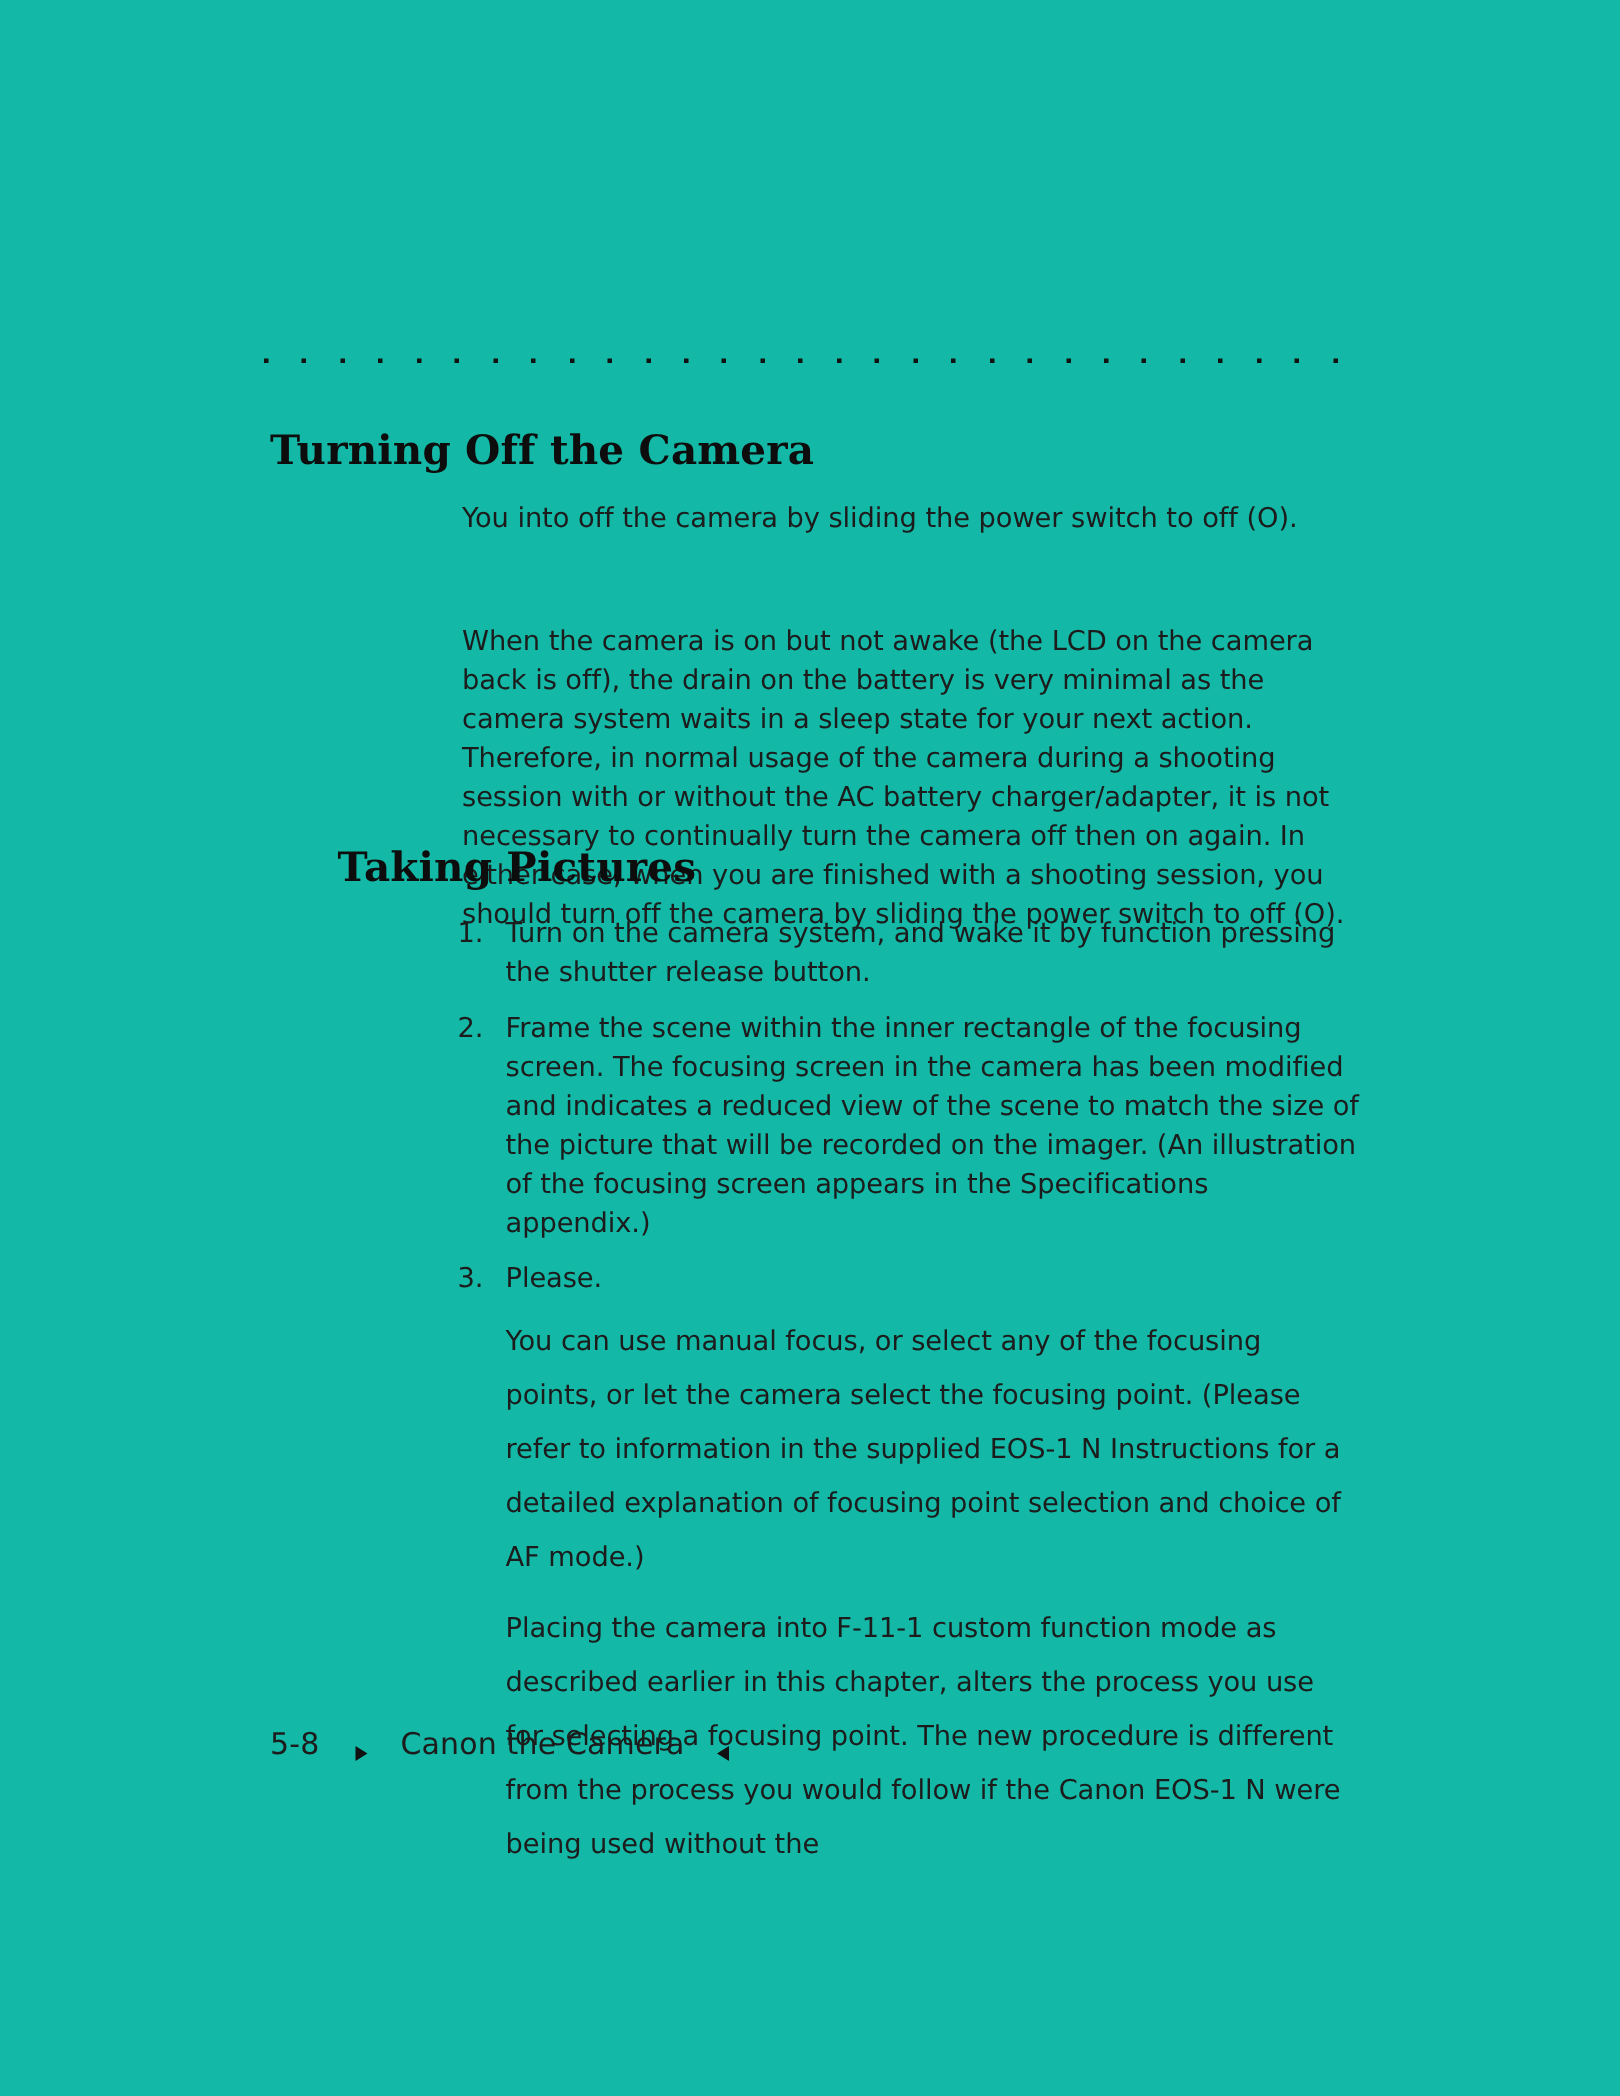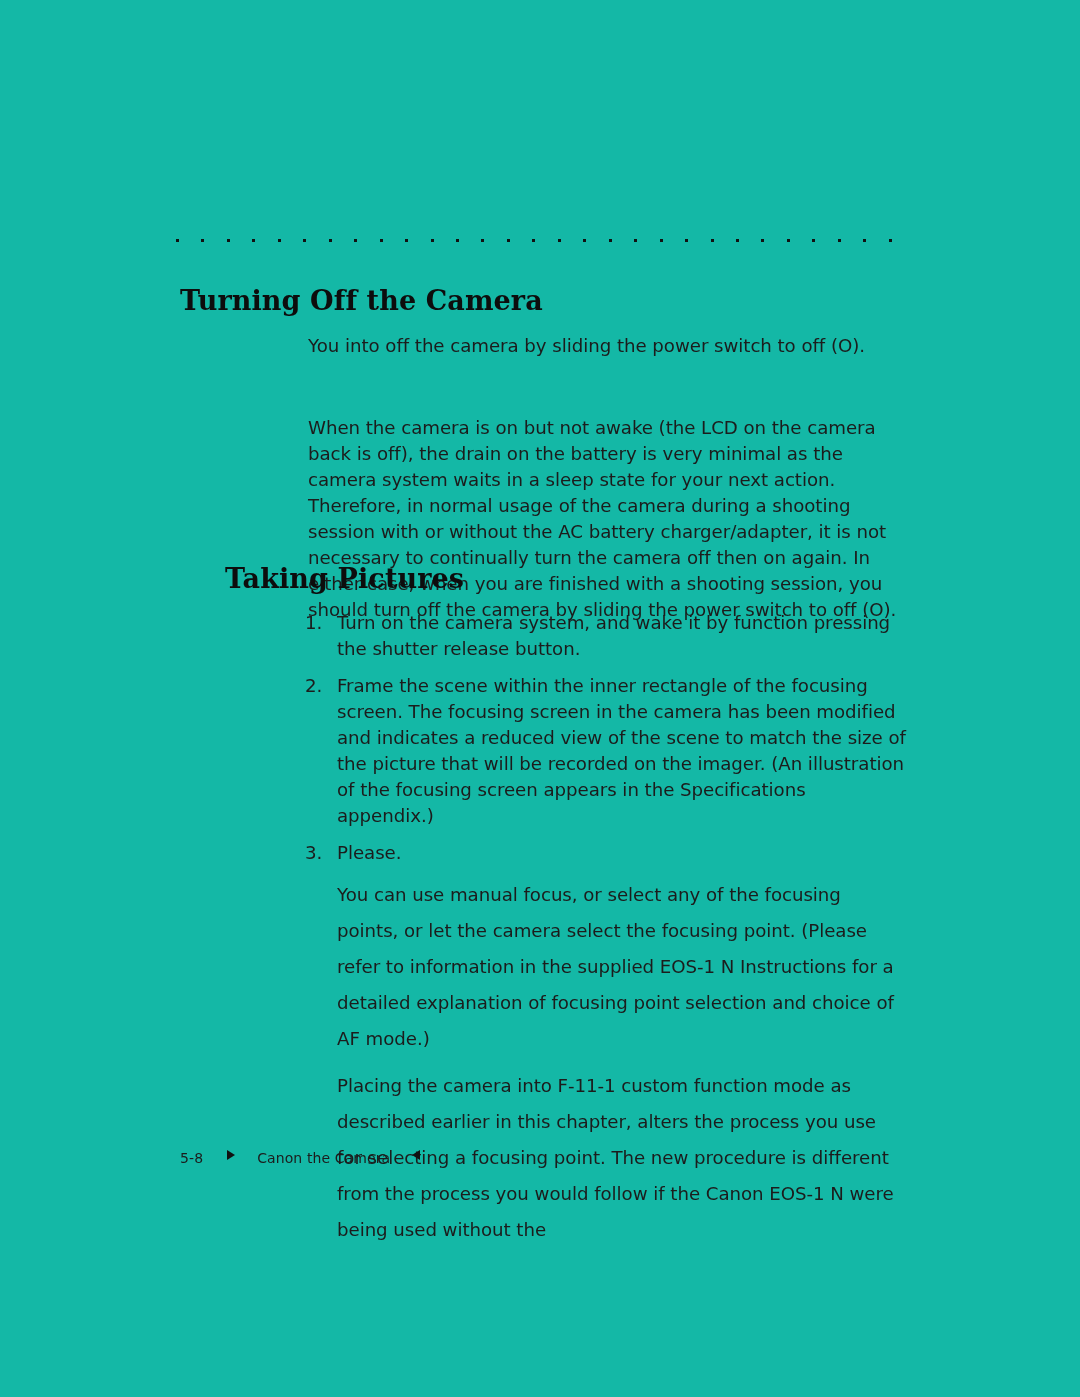--- a/index.html
+++ b/index.html
@@ -96,22 +96,22 @@
     color: #1c1c1c;
     letter-spacing: -0.05px;
   }
 
   
   .footer {
     position: absolute;
     left: 180px;
     top: 1150px;
     display: flex;
-    align-items: flex-start;
-    font-size: 14px;
+    align-items: flex-end;
+    font-size: 20px;
     color: #1c1c1c;
     letter-spacing: 0.1px;
     gap: 12px;
   }
   .footer .pagenum { margin-right: 12px; }
   .footer .tri-r,
   .footer .tri-l {
     display: inline-block;
     width: 0; height: 0;
     border-top: 5px solid transparent;

